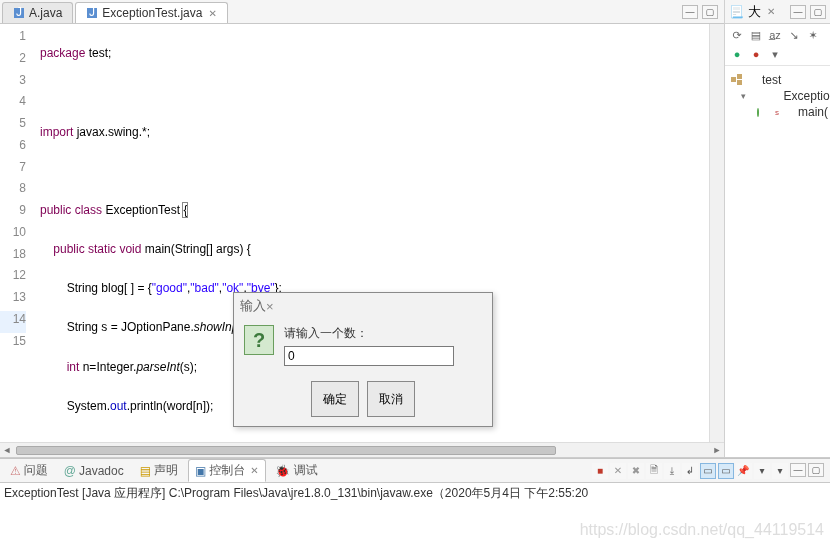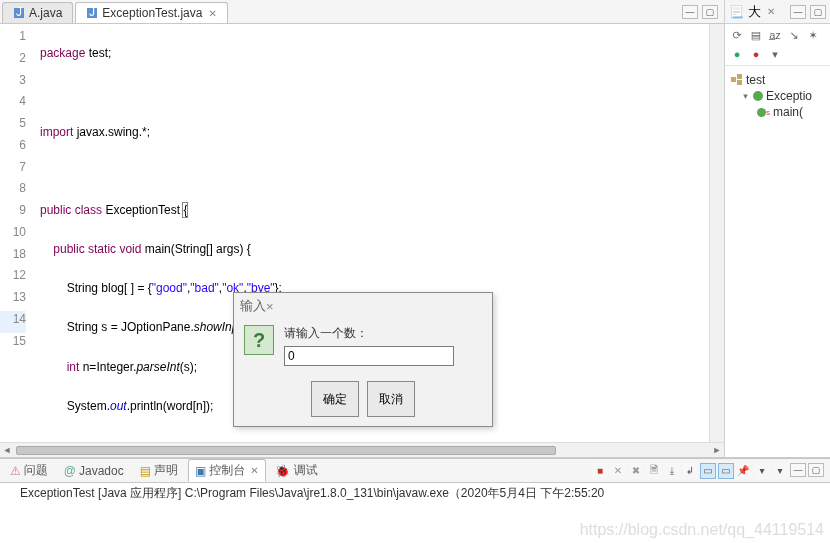--- a/index.html
+++ b/index.html
@@ -18,21 +18,21 @@
 .mini-btn{width:16px;height:14px;border:1px solid #bbb;background:#f8f8f8;display:flex;align-items:center;justify-content:center;cursor:pointer;font-size:9px;color:#555}
 
 .code-area{flex:1;display:flex;position:relative;font-family:Consolas,Menlo,monospace;font-size:15px;background:#fff;line-height:1.45;overflow:hidden}
 .gutter{width:34px;text-align:right;color:#888;padding:4px 8px 4px 0;user-select:none;background:#fff}
 .gutter .ln{height:21.75px}
 .gutter .hl{background:#e8f2fe}
 .src{flex:1;padding:4px 0 4px 6px;white-space:pre;color:#000}
 .src .row{height:21.75px}
 .kw{color:#7f0055;font-weight:normal}
 .str{color:#2a00ff}
-.fld{color:#0000c0;font-style:italic}
+.fld{color:#0000c0;}
 .mtd{font-style:italic}
 .code-scroll-v{position:absolute;right:0;top:0;bottom:0;width:15px;background:#f1f1f1;border-left:1px solid #ddd}
 .code-scroll-h{height:15px;background:#f1f1f1;border-top:1px solid #ddd;display:flex;align-items:center}
 .sbthumb-h{height:9px;background:#c7c7c7;border:1px solid #aaa;margin-left:2px;width:540px;border-radius:2px}
 .sbarrow{width:14px;height:13px;display:flex;align-items:center;justify-content:center;color:#777;font-size:9px}
 
 .dialog{position:absolute;left:233px;top:292px;width:260px;height:135px;background:#f2f2f2;border:1px solid #8a8a8a;box-shadow:2px 2px 6px rgba(0,0,0,0.2);font-size:12px}
 .dlg-title{display:flex;align-items:center;justify-content:flex-start;padding:4px 6px;color:#666}
 .dlg-title span{font-size:13px}
 .dlg-close{color:#888;font-size:16px;cursor:pointer}
@@ -43,38 +43,38 @@
 .dlg-input{width:170px;height:20px;border:1px solid #7a7a7a;background:#fff;padding:1px 3px;font-size:12px}
 .dlg-btns{display:flex;justify-content:center;gap:8px;margin-top:13px}
 .dlg-btn{min-width:48px;height:36px;border:1px solid #888;background:#e9e9e9;cursor:pointer;padding:0 10px}
 
 .outline-pane{width:105px;display:flex;flex-direction:column;background:#fff}
 .outline-top{display:flex;align-items:center;height:24px;border-bottom:1px solid #d0d0d0;background:#f5f5f5;padding:0 4px;gap:4px}
 .outline-title{font-size:13px;font-family:SimSun,serif}
 .outline-toolbar{display:flex;gap:3px;padding:3px 4px;border-bottom:1px solid #e4e4e4;flex-wrap:wrap}
 .oticon{width:16px;height:16px;display:flex;align-items:center;justify-content:center;color:#666;cursor:pointer;font-size:11px}
 .otree{padding:6px 2px 6px 6px;font-size:12.5px;color:#333}
-.otree-row{display:flex;align-items:center;gap:3px;padding:1px 0;cursor:pointer}
+.otree-row{display:flex;align-items:center;gap:19px;padding:1px 0;cursor:pointer}
 .pkgicon{width:12px;height:12px}
 .indent1{margin-left:10px}
 .indent2{margin-left:26px}
 .twisty{color:#777;font-size:9px;width:9px;text-align:center}
 .ogreen{width:10px;height:10px;border-radius:50%;background:#5aa84f}
 
 .bottom{display:flex;flex-direction:column;border-top:1px solid #c5c5c5}
 .btabs{display:flex;align-items:center;height:24px;background:#f5f5f5;border-bottom:1px solid #c8c8c8;gap:4px;padding-left:4px}
 .btab{display:flex;align-items:center;gap:3px;padding:2px 6px;color:#555;cursor:pointer}
 .btab.active{background:#fff;border:1px solid #c0c0c0;border-bottom:1px solid #fff;border-radius:3px 3px 0 0}
 .bspacer{flex:1}
 .btools{display:flex;gap:2px;padding-right:6px}
 .bt{width:16px;height:16px;display:flex;align-items:center;justify-content:center;background:#f7f7f7;color:#555;cursor:pointer;font-size:10px}
 .bt.red{color:#c0392b}
 .bt.grey{color:#999}
 .bt.blue{background:#d6e9f8;border:1px solid #86b7e0}
-.console-body{height:34px;padding:2px 20px;color:#333;font-size:12px;white-space:nowrap;overflow:hidden}
+.console-body{height:34px;padding:2px 4px;color:#333;font-size:12px;white-space:nowrap;overflow:hidden}
 .watermark{padding:4px 6px;text-align:right;color:#ddd;font-size:16px}
 </style>
 </head>
 <body>
 
 <div class="root">
  <div class="top">
 
   <div class="editor-pane">
     <div class="tabbar">

